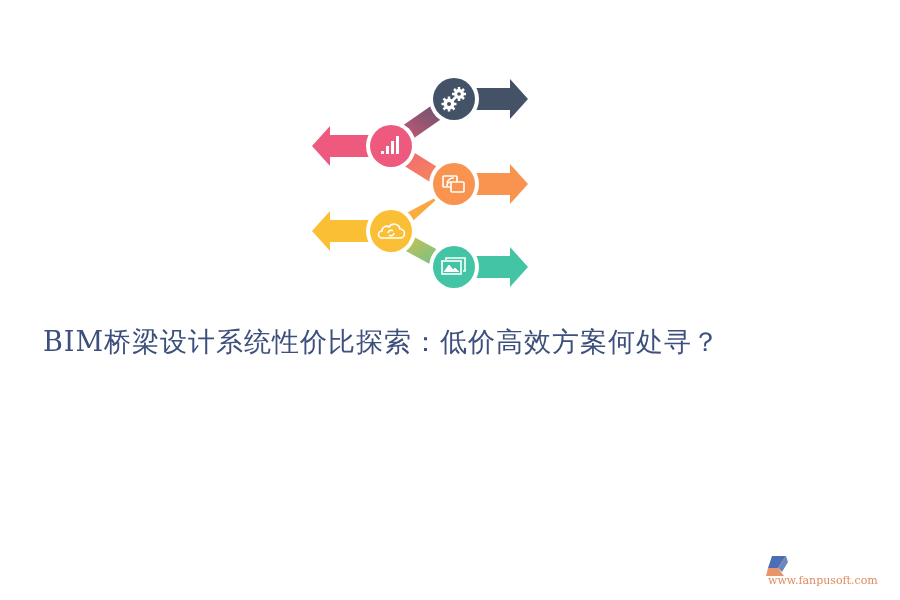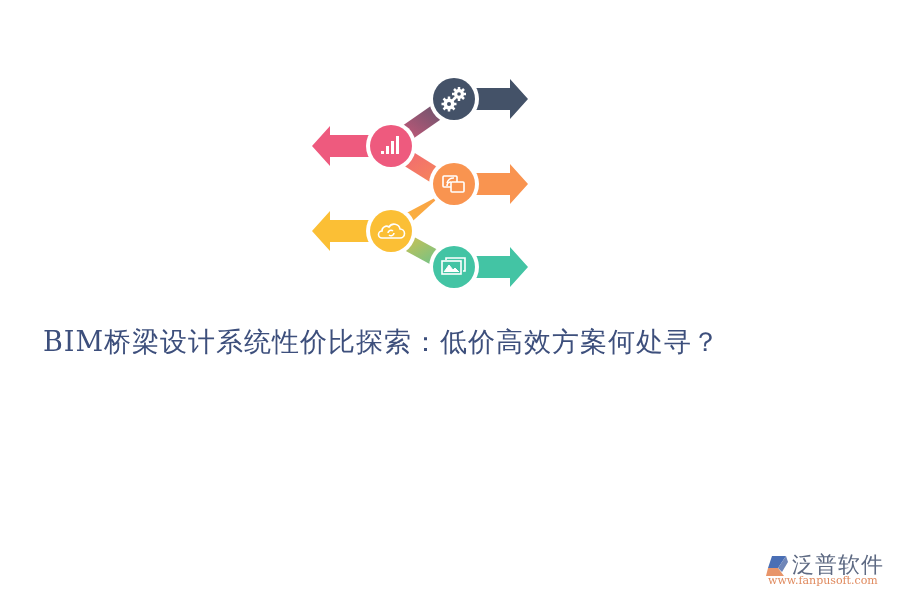--- a/index.html
+++ b/index.html
@@ -176,15 +176,14 @@
 </div>
 
 <div class="title">BIM桥梁设计系统性价比探索：低价高效方案何处寻？</div>
 
 <div class="logo">
   <svg class="logo-mark" viewBox="0 0 26 24" xmlns="http://www.w3.org/2000/svg">
     <polygon points="8,2 22,2 14,14 4,14" fill="#4a6fb5"></polygon>
     <polygon points="4,14 14,14 20,22 2,22" fill="#e8956a"></polygon>
     <polygon points="14,14 22,2 24,8 18,18" fill="#6f86b8"></polygon>
   </svg>
-  <span class="logo-name">泛普软件</span>
   <span class="logo-url">www.fanpusoft.com</span>
 </div>
 
 </body></html>

